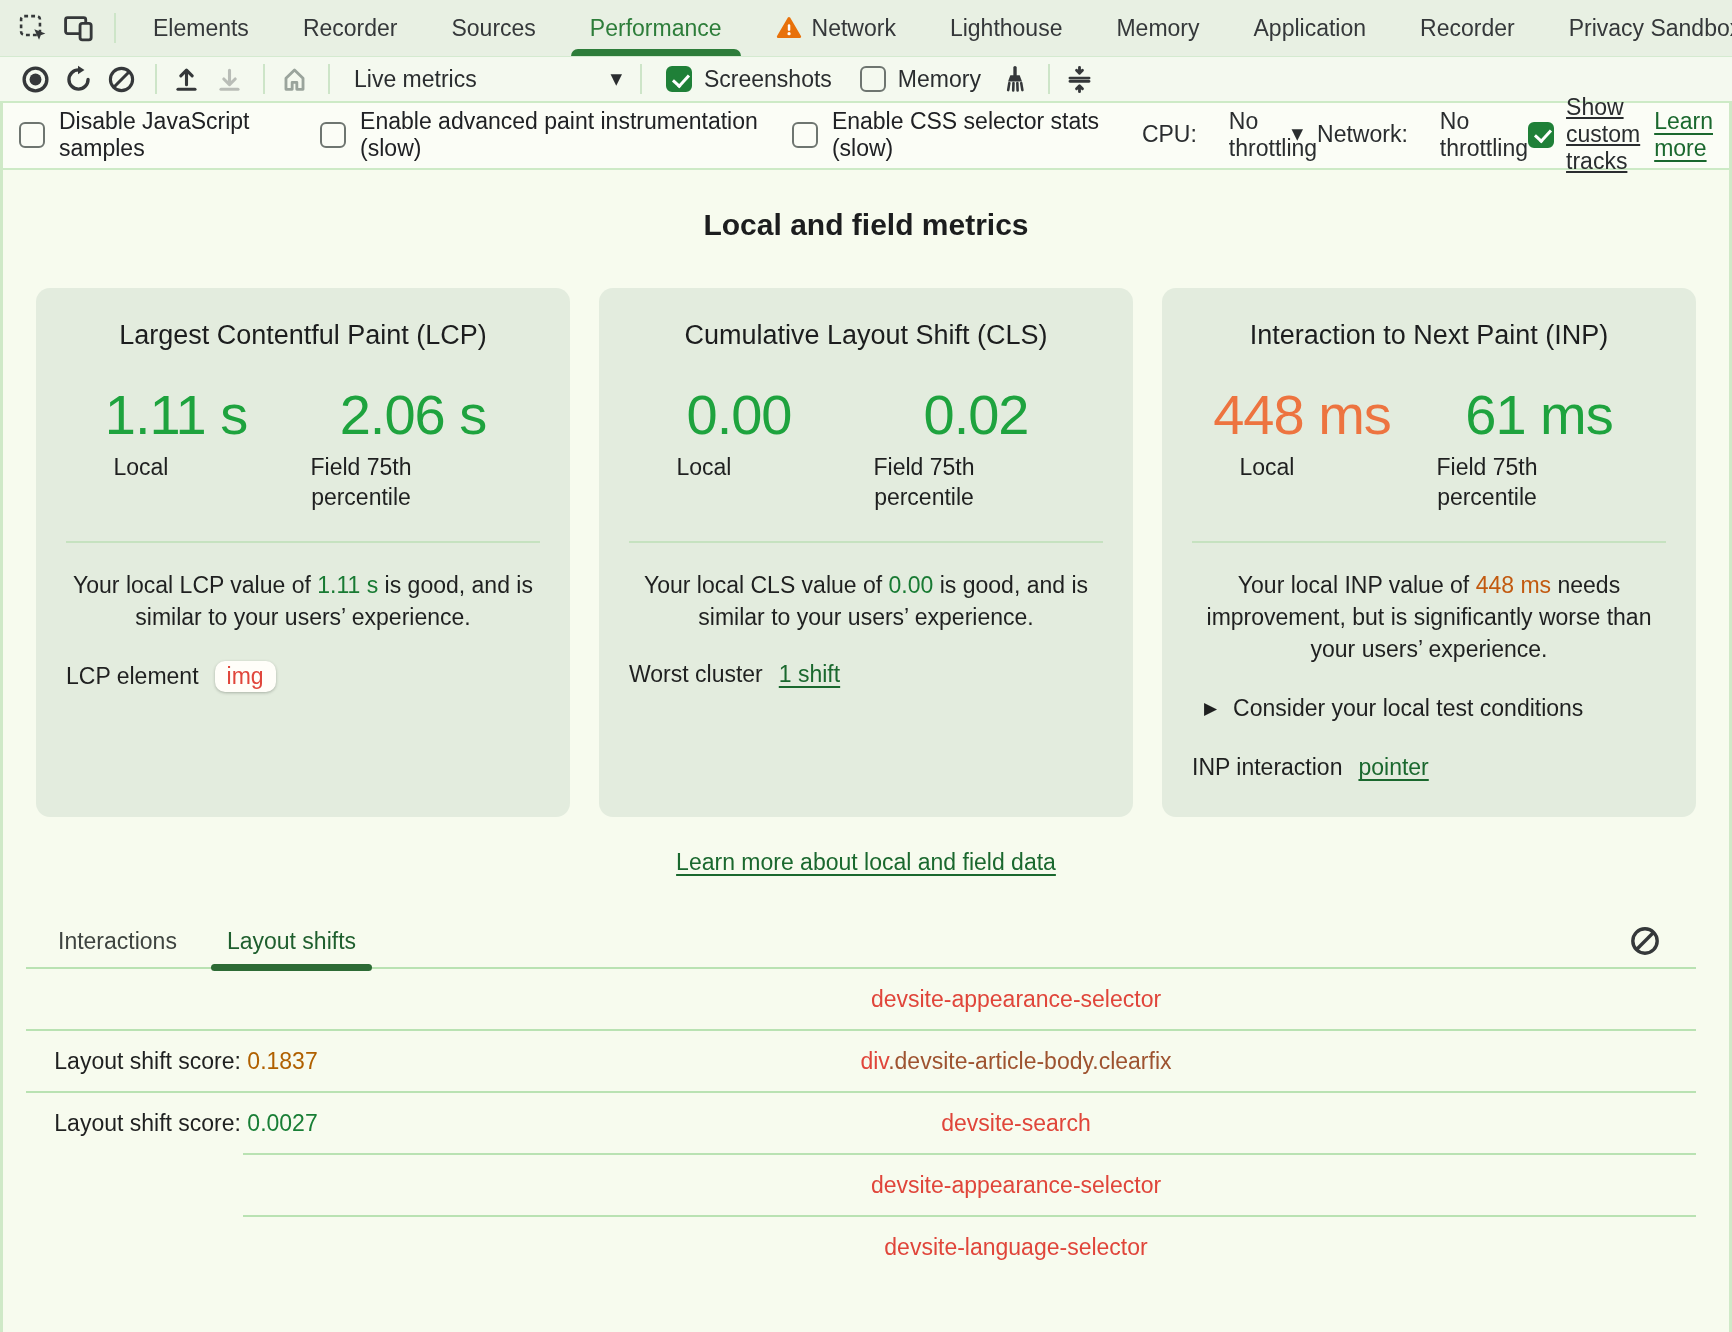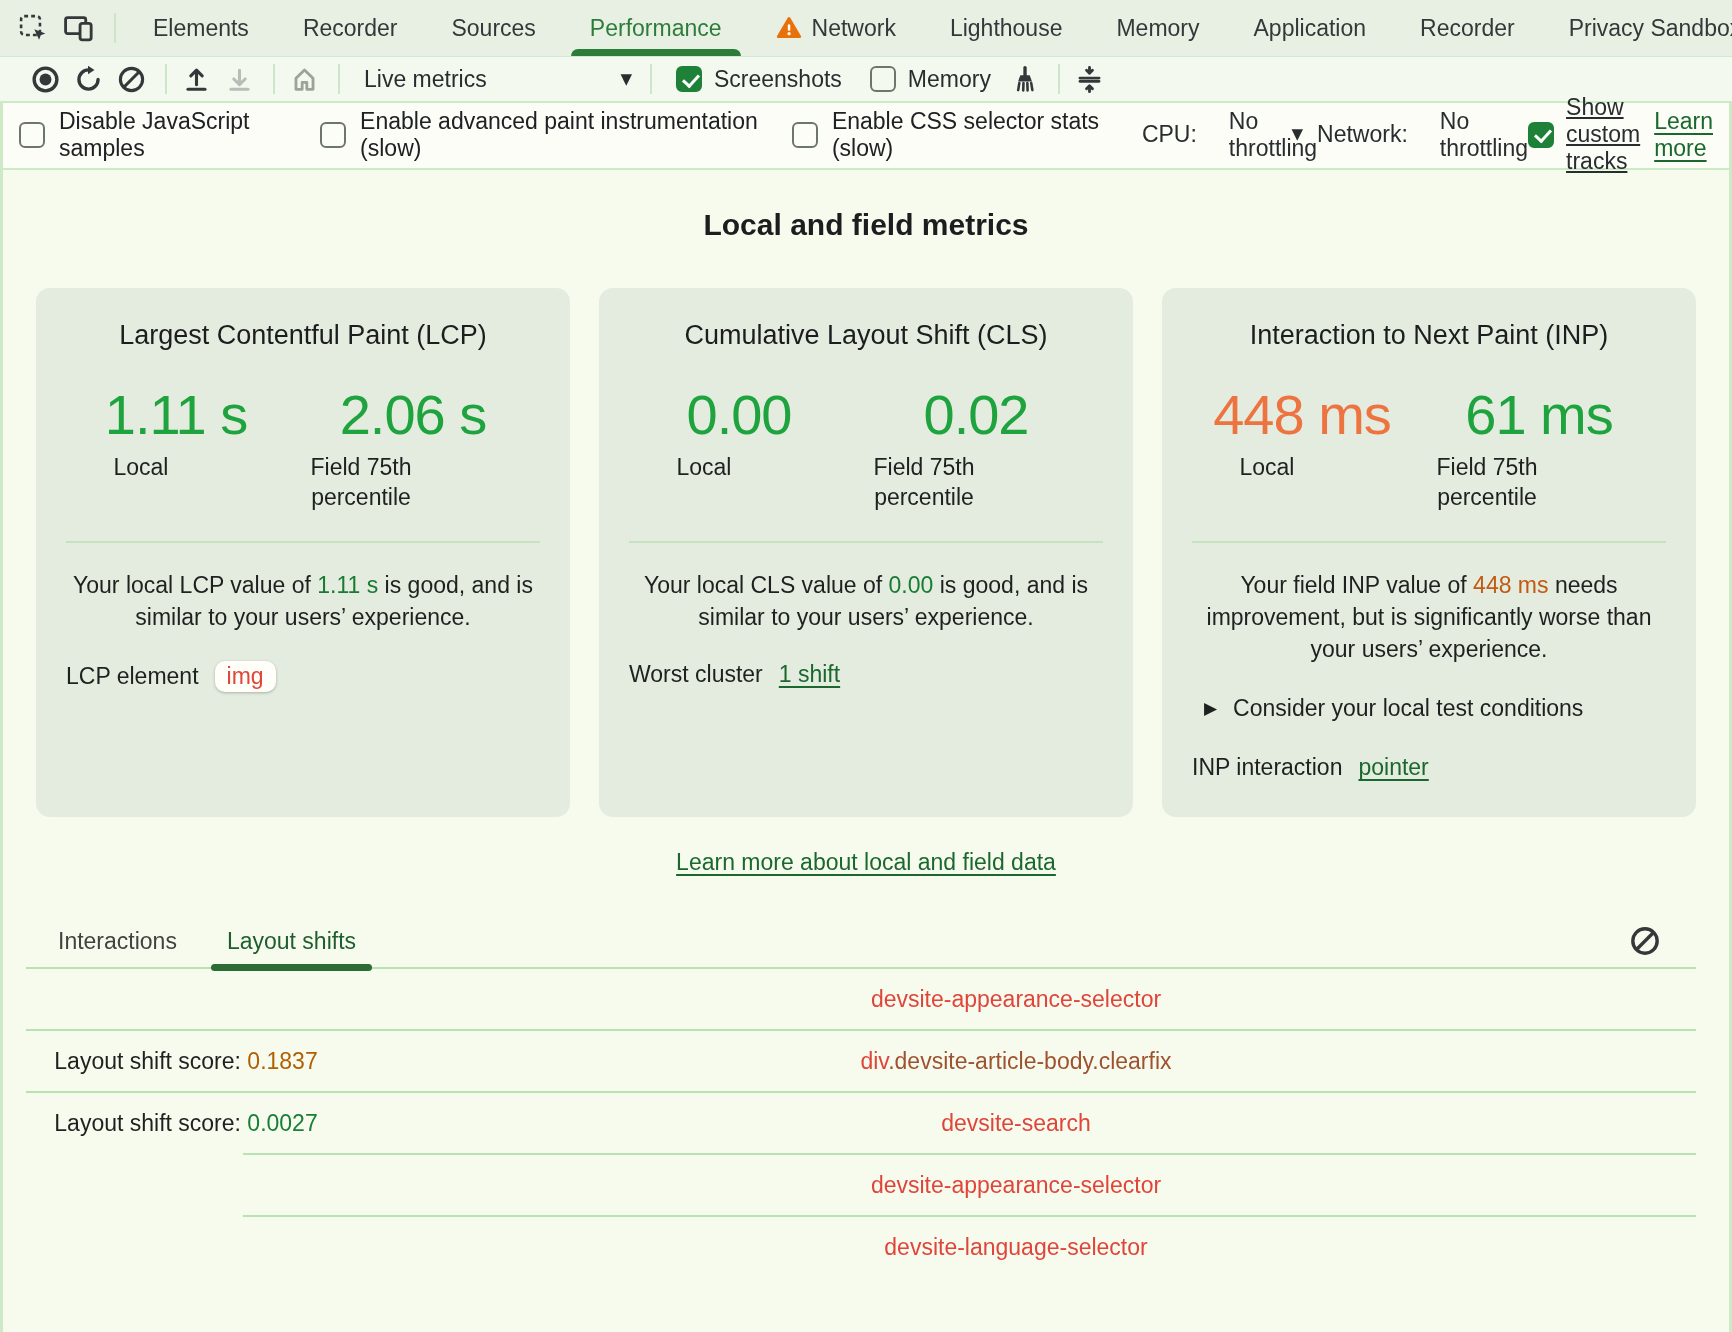--- a/index.html
+++ b/index.html
@@ -54,21 +54,21 @@
   .tab.active{color:var(--green);}
   .tab.active::after{
     content:"";position:absolute;left:8px;right:8px;bottom:0;height:7px;
     background:var(--green);border-radius:7px 7px 0 0;
   }
   .warn-badge{width:26px;height:26px;display:inline-block;}
 
   
   .toolbar{
     height:46px;background:var(--toolbar-bg);display:flex;align-items:center;
-    padding-left:26px;border-bottom:2px solid #cdeac6;
+    padding-left:16px;border-bottom:2px solid #cdeac6;
   }
   .toolbar .tbtn{margin-right:4px;}
   .tbtn.gray{color:var(--gray);}
   .tbtn.lightgray{color:#b9bdb7;}
   .select{
     display:flex;align-items:center;justify-content:space-between;width:290px;
     font-size:23px;color:#2a2d2f;cursor:pointer;padding:0 8px 0 14px;
   }
   .caret{font-family:"DejaVu Sans",sans-serif;font-size:15px;color:#2a2d2f;line-height:1;}
   .cb-row{display:flex;align-items:center;gap:12px;font-size:23px;color:#2a2d2f;margin:0 14px;cursor:pointer;}
@@ -370,21 +370,21 @@
             <div>
               <div class="big warn">448 ms</div>
               <div class="sub">Local</div>
             </div>
             <div>
               <div class="big">61 ms</div>
               <div class="sub">Field 75th percentile</div>
             </div>
           </div>
           <div class="card-divider"></div>
-          <p><span>Your field INP value of </span><span class="inline-warn">448 ms</span><span> needs improvement, but is significantly worse than your users’ experience.</span></p>
+          <p><span>Your local INP value of </span><span class="inline-warn">448 ms</span><span> needs improvement, but is significantly worse than your users’ experience.</span></p>
           <div class="disclosure">
             <span class="disc-tri">▶</span>
             <span class="disc-label">Consider your local test conditions</span>
           </div>
           <div class="extra" style="margin-top:32px;">
             <span class="extra-label">INP interaction</span>
             <a class="link">pointer</a>
           </div>
         </article>
       </div>

